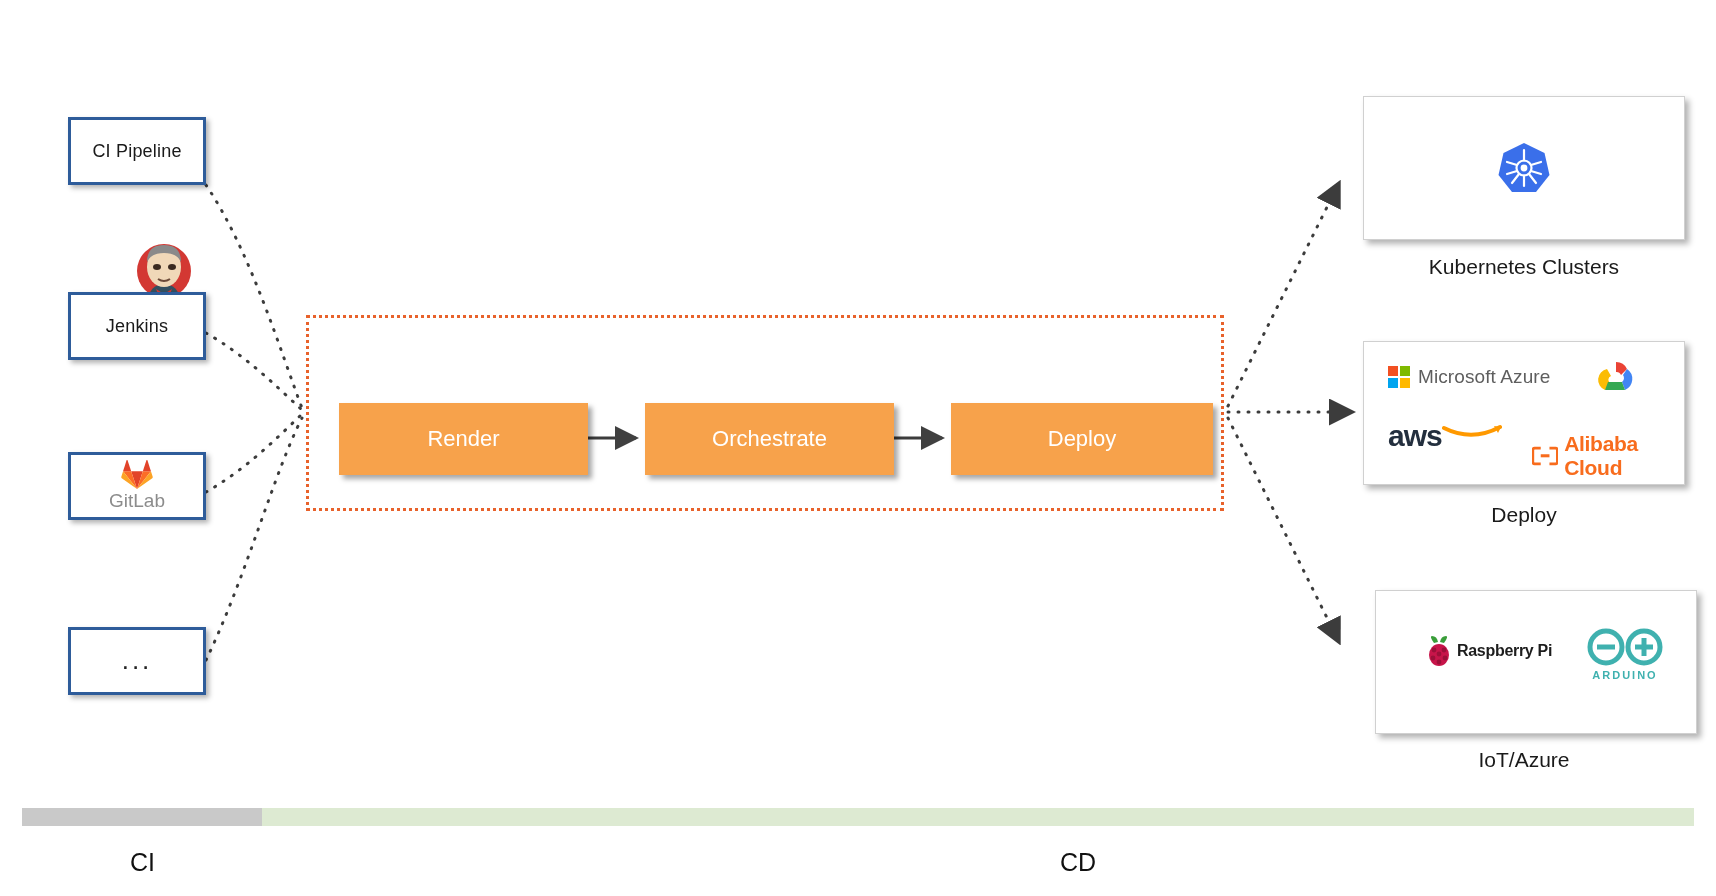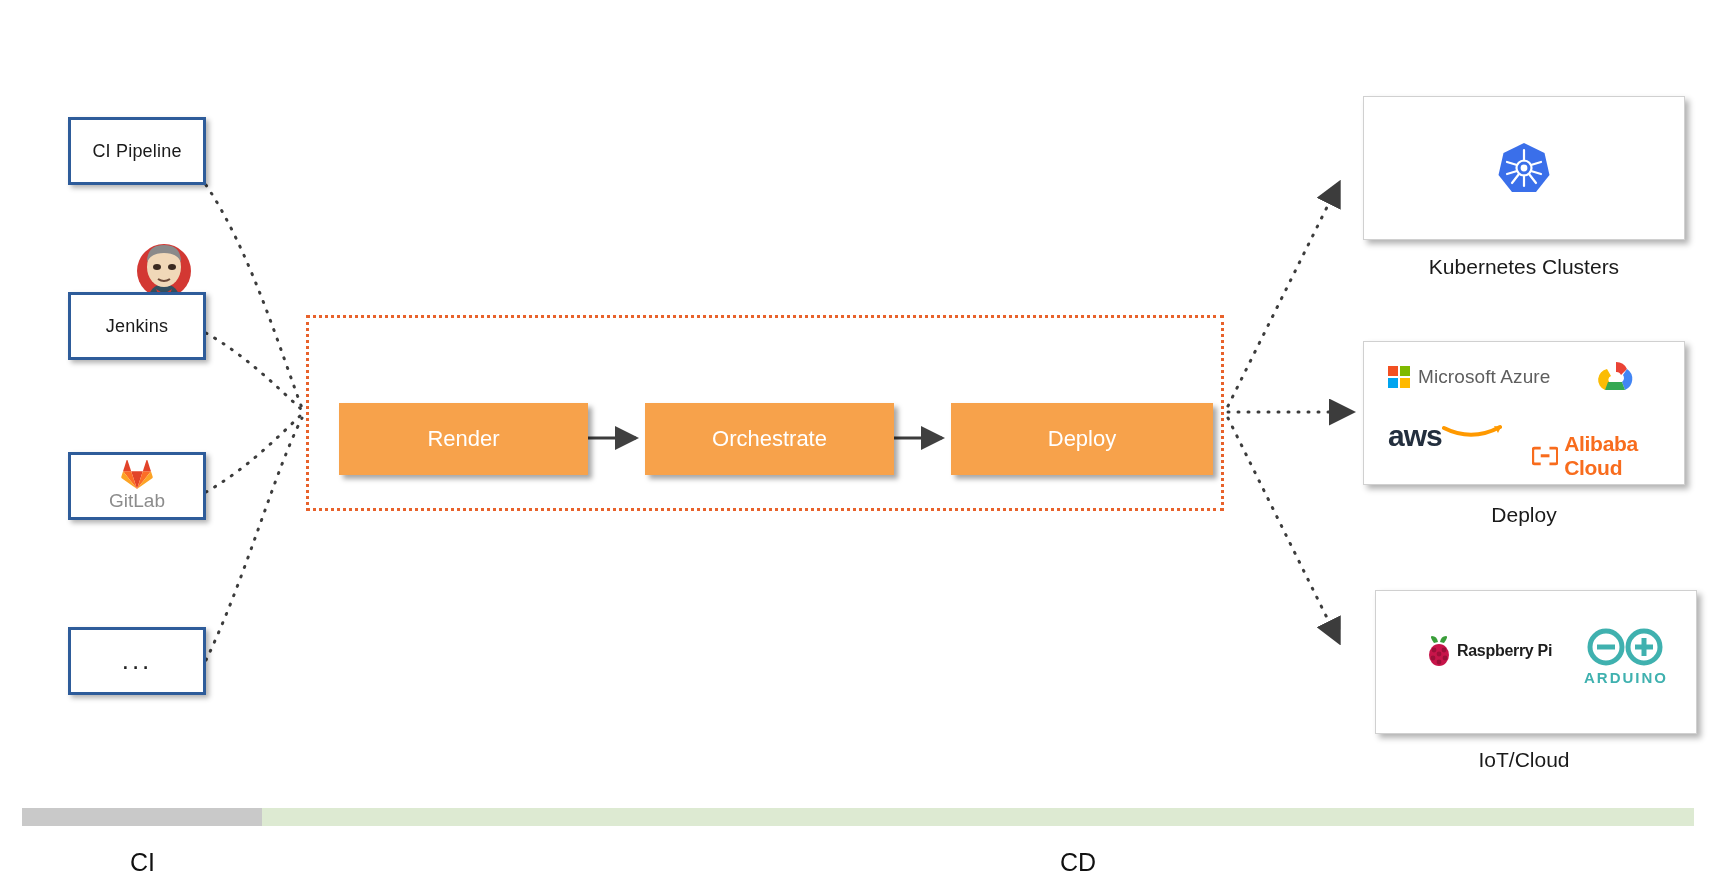--- a/index.html
+++ b/index.html
@@ -99,21 +99,21 @@
     width: 1716px; height: 896px;
     pointer-events: none;
   }
 
   
   .logo-row { position:absolute; display:flex; align-items:center; }
   .azure-text { font-size: 19px; color:#5E5E5E; font-family:"Liberation Sans", sans-serif; margin-left: 8px; letter-spacing:.1px;}
   .aws-text  { font-size: 30px; font-weight: bold; color:#232F3E; font-family:"Liberation Sans", sans-serif; letter-spacing:-1px; line-height:.9;}
   .ali-text  { font-size: 21px; font-weight: bold; color:#F86C1D; font-family:"Liberation Sans", sans-serif; margin-left:6px; letter-spacing:-.3px;}
   .rpi-text  { font-size: 16px; font-weight: bold; color:#1d1d1d; font-family:"Liberation Sans", sans-serif; margin-left:3px; letter-spacing:-.3px;}
-  .ard-text  { font-size: 15px; font-weight: bold; color:#3FB1AF; font-family:"Liberation Sans", sans-serif; letter-spacing:2px; text-align:center;}
+  .ard-text  { font-size: 11px; font-weight: bold; color:#3FB1AF; font-family:"Liberation Sans", sans-serif; letter-spacing:2px; text-align:center;}
 </style>
 </head>
 <body>
 
 <div id="canvas">
 
   <svg class="overlay" viewBox="0 0 1716 896">
     <defs>
       <marker id="arrowGray" markerWidth="9" markerHeight="9" refX="7" refY="4.5" orient="auto">
         <path d="M0,0 L9,4.5 L0,9 z" fill="#3C3C3C"></path>
@@ -278,21 +278,21 @@
           <circle cx="22" cy="20" r="16"></circle>
           <circle cx="60" cy="20" r="16"></circle>
           <line x1="13" y1="20" x2="31" y2="20"></line>
           <line x1="51" y1="20" x2="69" y2="20"></line>
           <line x1="60" y1="11" x2="60" y2="29"></line>
         </g>
       </svg>
       <div class="ard-text" style="width:82px; margin-top:-2px;">ARDUINO</div>
     </div>
   </div>
-  <div class="tgt-caption" style="left:1363px; top:748px; width:322px;">IoT/Cloud</div>
+  <div class="tgt-caption" style="left:1363px; top:748px; width:322px;">IoT/Azure</div>
 
   <div id="ci-cd-bar">
     <div id="ci-segment"></div>
     <div id="cd-segment"></div>
   </div>
   <div class="bar-caption" style="left:130px; top:848px;">CI</div>
   <div class="bar-caption" style="left:1060px; top:848px;">CD</div>
 
 </div>
 

